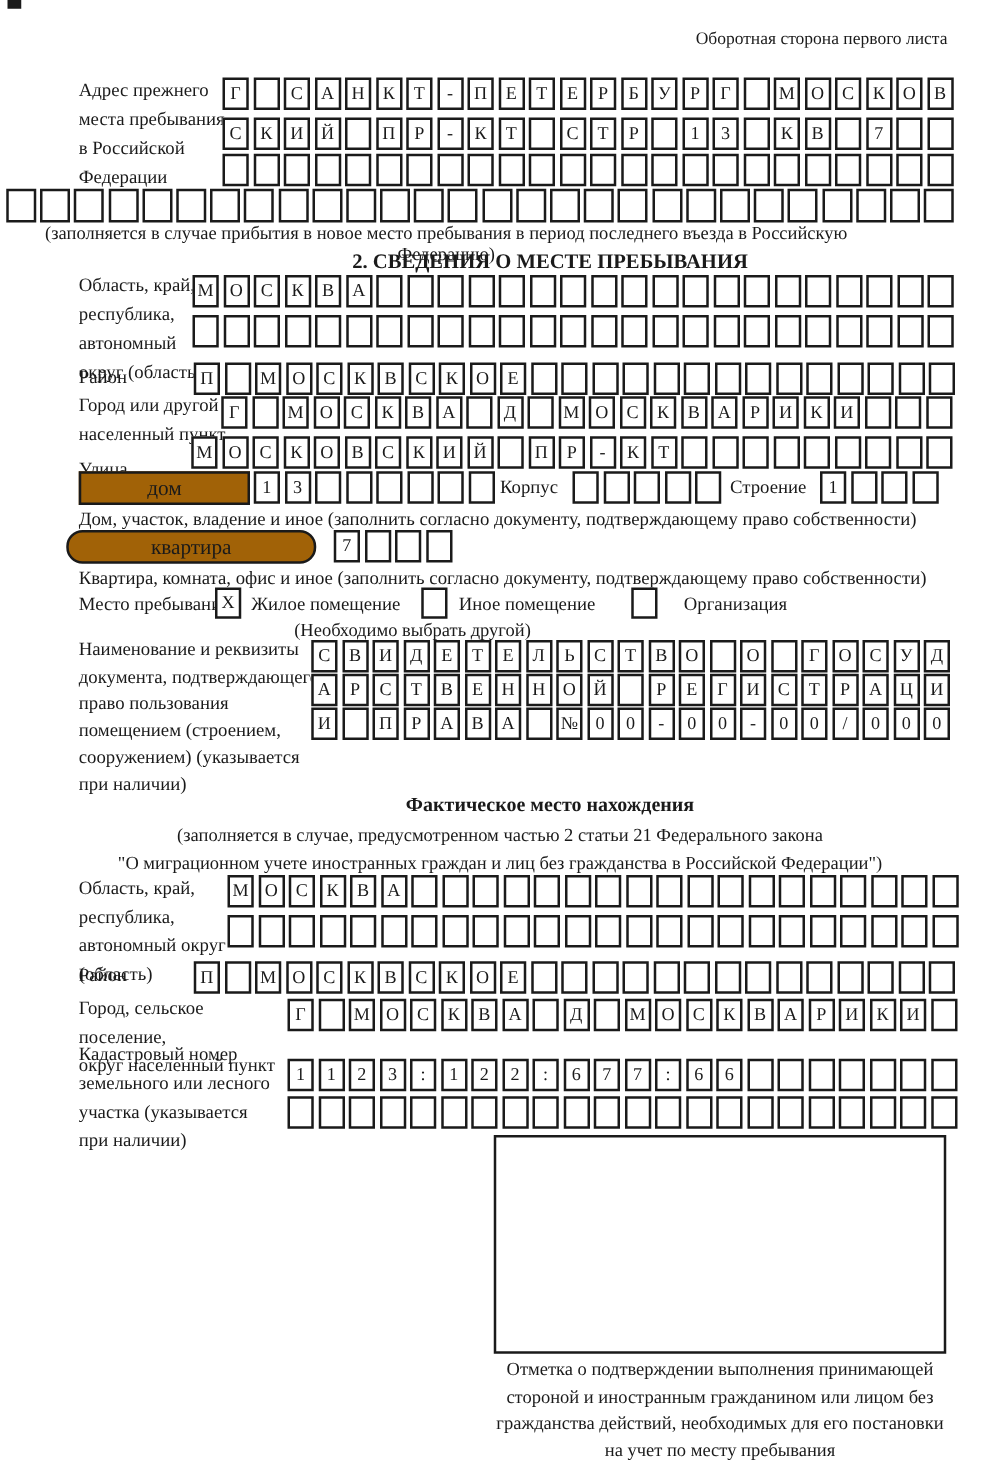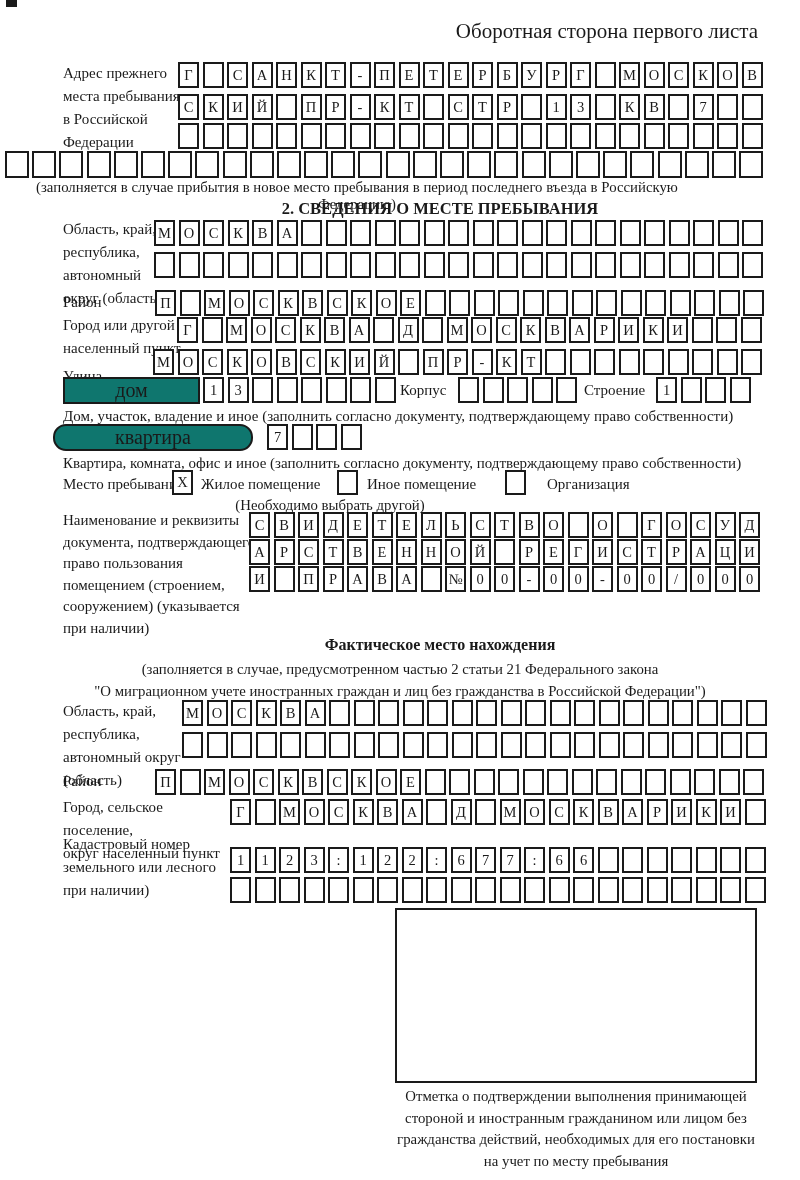--- a/index.html
+++ b/index.html
@@ -8,34 +8,34 @@
   .abs{position:absolute;}
   .label{font-size:15px;line-height:23px;}
   .caption{font-size:14.8px;text-align:center;}
   .title{font-weight:bold;font-size:16.5px;text-align:center;padding-left:40px;}
   .cells{position:absolute;display:flex;gap:3.5px;}
   .cells .cb{flex:0 0 auto;width:21px;height:26px;border:2px solid #1a1a1a;box-sizing:border-box;
              display:flex;align-items:center;justify-content:center;font-size:14.5px;background:#fff;}
   .cells.widecells{gap:3.2px;}
   .cells.widecells .cb{width:24px;height:27px;}
   .labelbox{border:2px solid #1a1a1a;box-sizing:border-box;display:flex;align-items:center;
-            justify-content:center;font-size:20px;background:#0f766e;}
+            justify-content:center;font-size:17px;background:#a16207;}
   .checkbox{width:21px;height:25px;border:2px solid #1a1a1a;box-sizing:border-box;
             display:inline-flex;align-items:center;justify-content:center;font-size:14.5px;background:#fff;}
   .stamp{border:2.5px solid #1a1a1a;box-sizing:border-box;background:#fff;}
   .mark{background:#1a1a1a;}
 </style>
 </head>
 <body>
 
 <div class="page">
 
   <div class="abs mark" style="left:6px;top:0;width:11px;height:7px;"></div>
 
-  <div class="abs label" style="top:20px;right:42px;font-size:21px;">Оборотная сторона первого листа</div>
+  <div class="abs label" style="top:20px;right:42px;font-size:14px;">Оборотная сторона первого листа</div>
 
   <div class="abs label" style="left:63px;top:62px;width:125px;">
       <div>Адрес прежнего</div>
       <div>места пребывания</div>
       <div>в Российской</div>
       <div>Федерации</div>
     </div>
   <div class="cells" style="left:178px;top:62px;">
       <span class="cb">Г</span>
       <span class="cb"></span>
@@ -539,20 +539,21 @@
       <span class="cb">Р</span>
       <span class="cb">И</span>
       <span class="cb">К</span>
       <span class="cb">И</span>
       <span class="cb"></span>
     </div>
 
   <div class="abs label" style="left:63px;top:833px;width:170px;">
       <div>Кадастровый номер</div>
       <div>земельного или лесного</div>
+      <div>участка (указывается</div>
       <div>при наличии)</div>
     </div>
   <div class="cells" style="left:230px;top:847px;">
       <span class="cb">1</span>
       <span class="cb">1</span>
       <span class="cb">2</span>
       <span class="cb">3</span>
       <span class="cb">:</span>
       <span class="cb">1</span>
       <span class="cb">2</span>

